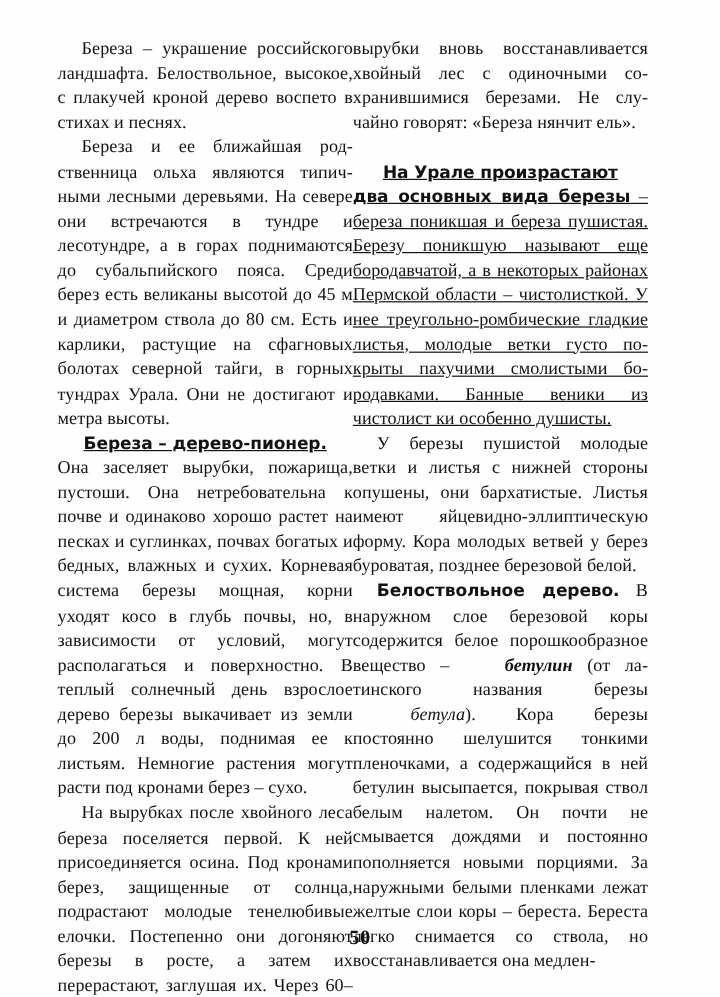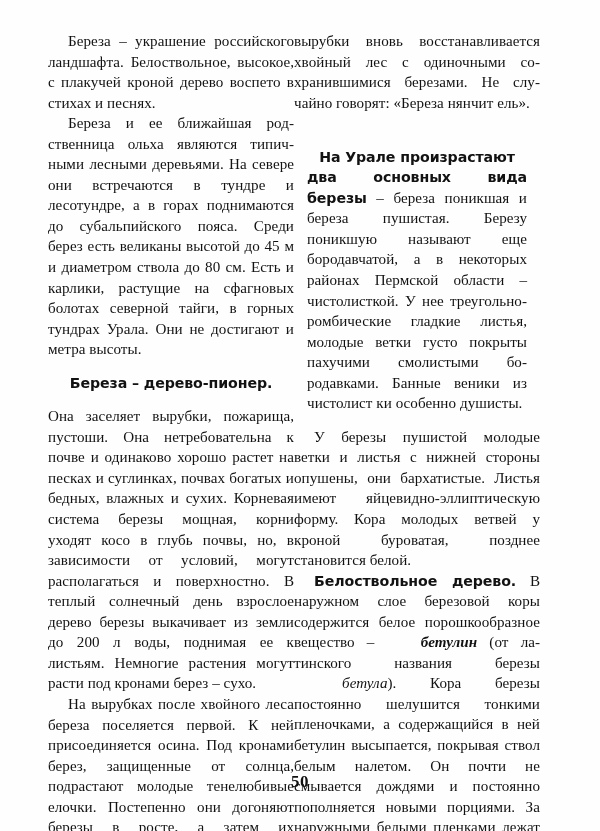--- a/index.html
+++ b/index.html
@@ -92,25 +92,26 @@
     text-align: center;
     font-size: 17px;
     font-weight: bold;
     font-family: "Liberation Serif", "DejaVu Serif", serif;
     color: #101010;
     letter-spacing: 0.5px;
   }
 
   
   p.hd-para {
-    margin: 13px;
+    margin: 0;
     font-size: 15.1px;
     line-height: 20.55px;
     text-align: justify;
     text-indent: 0;
+    text-decoration: underline;
   }
   p.hd-para .hd-line1,
   p.hd-para .hd-line2 {
     display: block;
   }
   p.hd-para .hd-line1 { text-align: center; }
 
   .gap-sm { height: 20.5px; }
 </style>
 </head>
@@ -140,21 +141,21 @@
 
       <p class="para cont">вырубки вновь восстанавливает­ся хвойный лес с одиночными со­хранившимися березами. Не слу­чайно говорят: «Береза нянчит ель».</p>
 
       <div class="gap-sm"></div>
 
       <p class="para hd-para">
         <span class="hd hd-line1">На Урале произрастают</span>
         <span class="hd">два основных вида березы</span><span> – береза поникшая и береза пу­шистая. Березу поникшую назы­вают еще бородавчатой, а в неко­торых районах Пермской обла­сти – чистолисткой. У нее треу­гольно-ромбические гладкие листья, молодые ветки густо по­крыты пахучими смолистыми бо­родавками. Банные веники из чистолист ки особенно душисты.</span>
       </p>
 
-      <p class="para">У березы пушистой молодые ветки и листья с нижней сторо­ны опушены, они бархатистые. Листья имеют яйцевидно-эллип­тическую форму. Кора молодых ветвей у кроной буроватая, позднее становится белой.</p>
+      <p class="para">У березы пушистой молодые ветки и листья с нижней сторо­ны опушены, они бархатистые. Листья имеют яйцевидно-эллип­тическую форму. Кора молодых ветвей у берез буроватая, позднее березовой белой.</p>
 
       <p class="para"><b class="runin">Белоствольное дерево.</b><span> В наружном слое березовой коры содержится белое порошкообраз­ное вещество – </span><i class="bit">бетулин</i><span> (от ла­тинского названия березы </span><i class="it">бету­ла</i><span>). Кора березы постоянно ше­лушится тонкими пленочками, а содержащийся в ней бетулин вы­сыпается, покрывая ствол белым налетом. Он почти не смывается дождями и постоянно пополняет­ся новыми порциями. За наруж­ными белыми пленками лежат желтые слои коры – береста. Бе­реста легко снимается со ствола, но восстанавливается она медлен-</span></p>
 
     </div>
 
   </div>
 
   <div class="pageno">50</div>
 
 </div>

